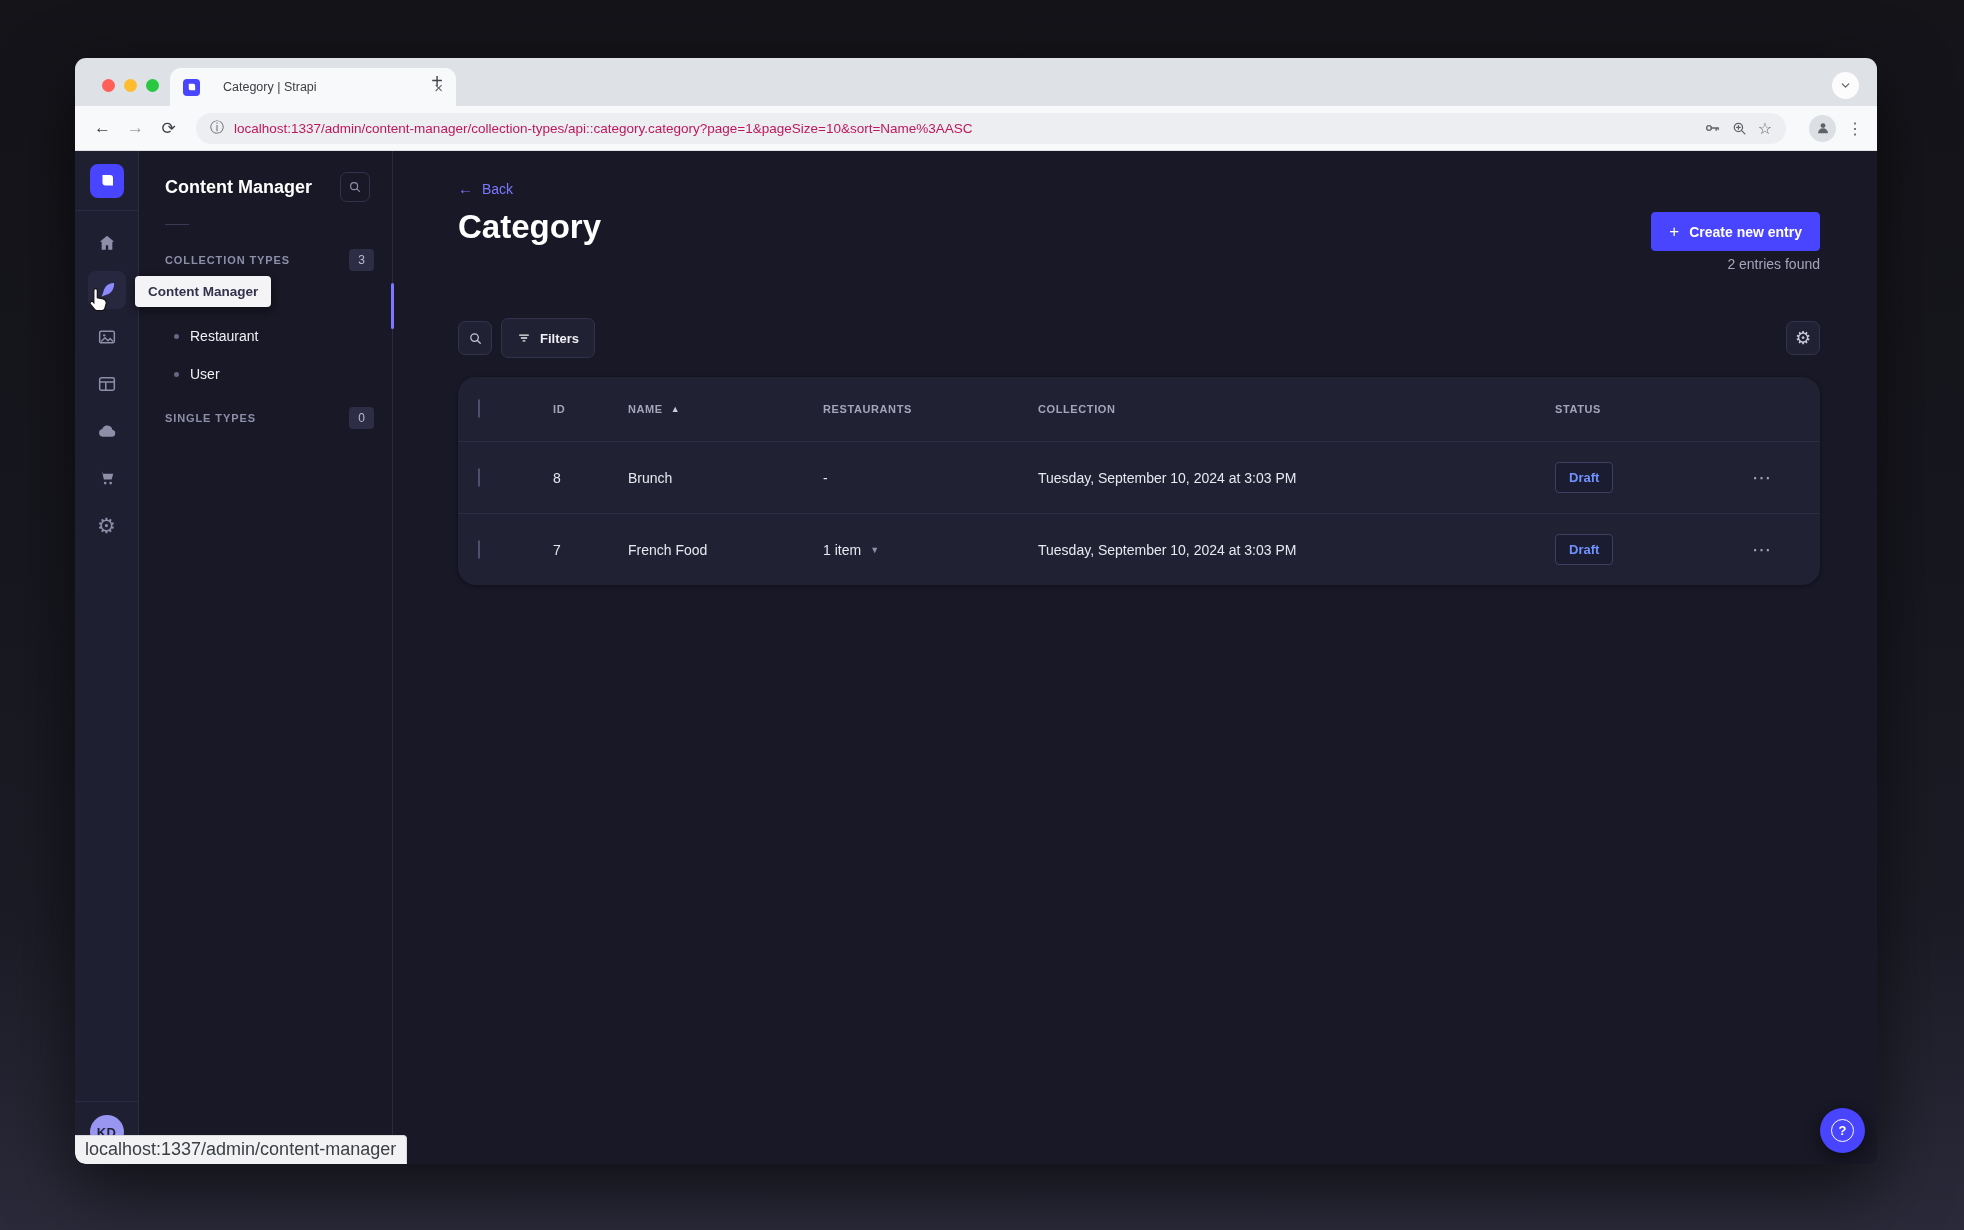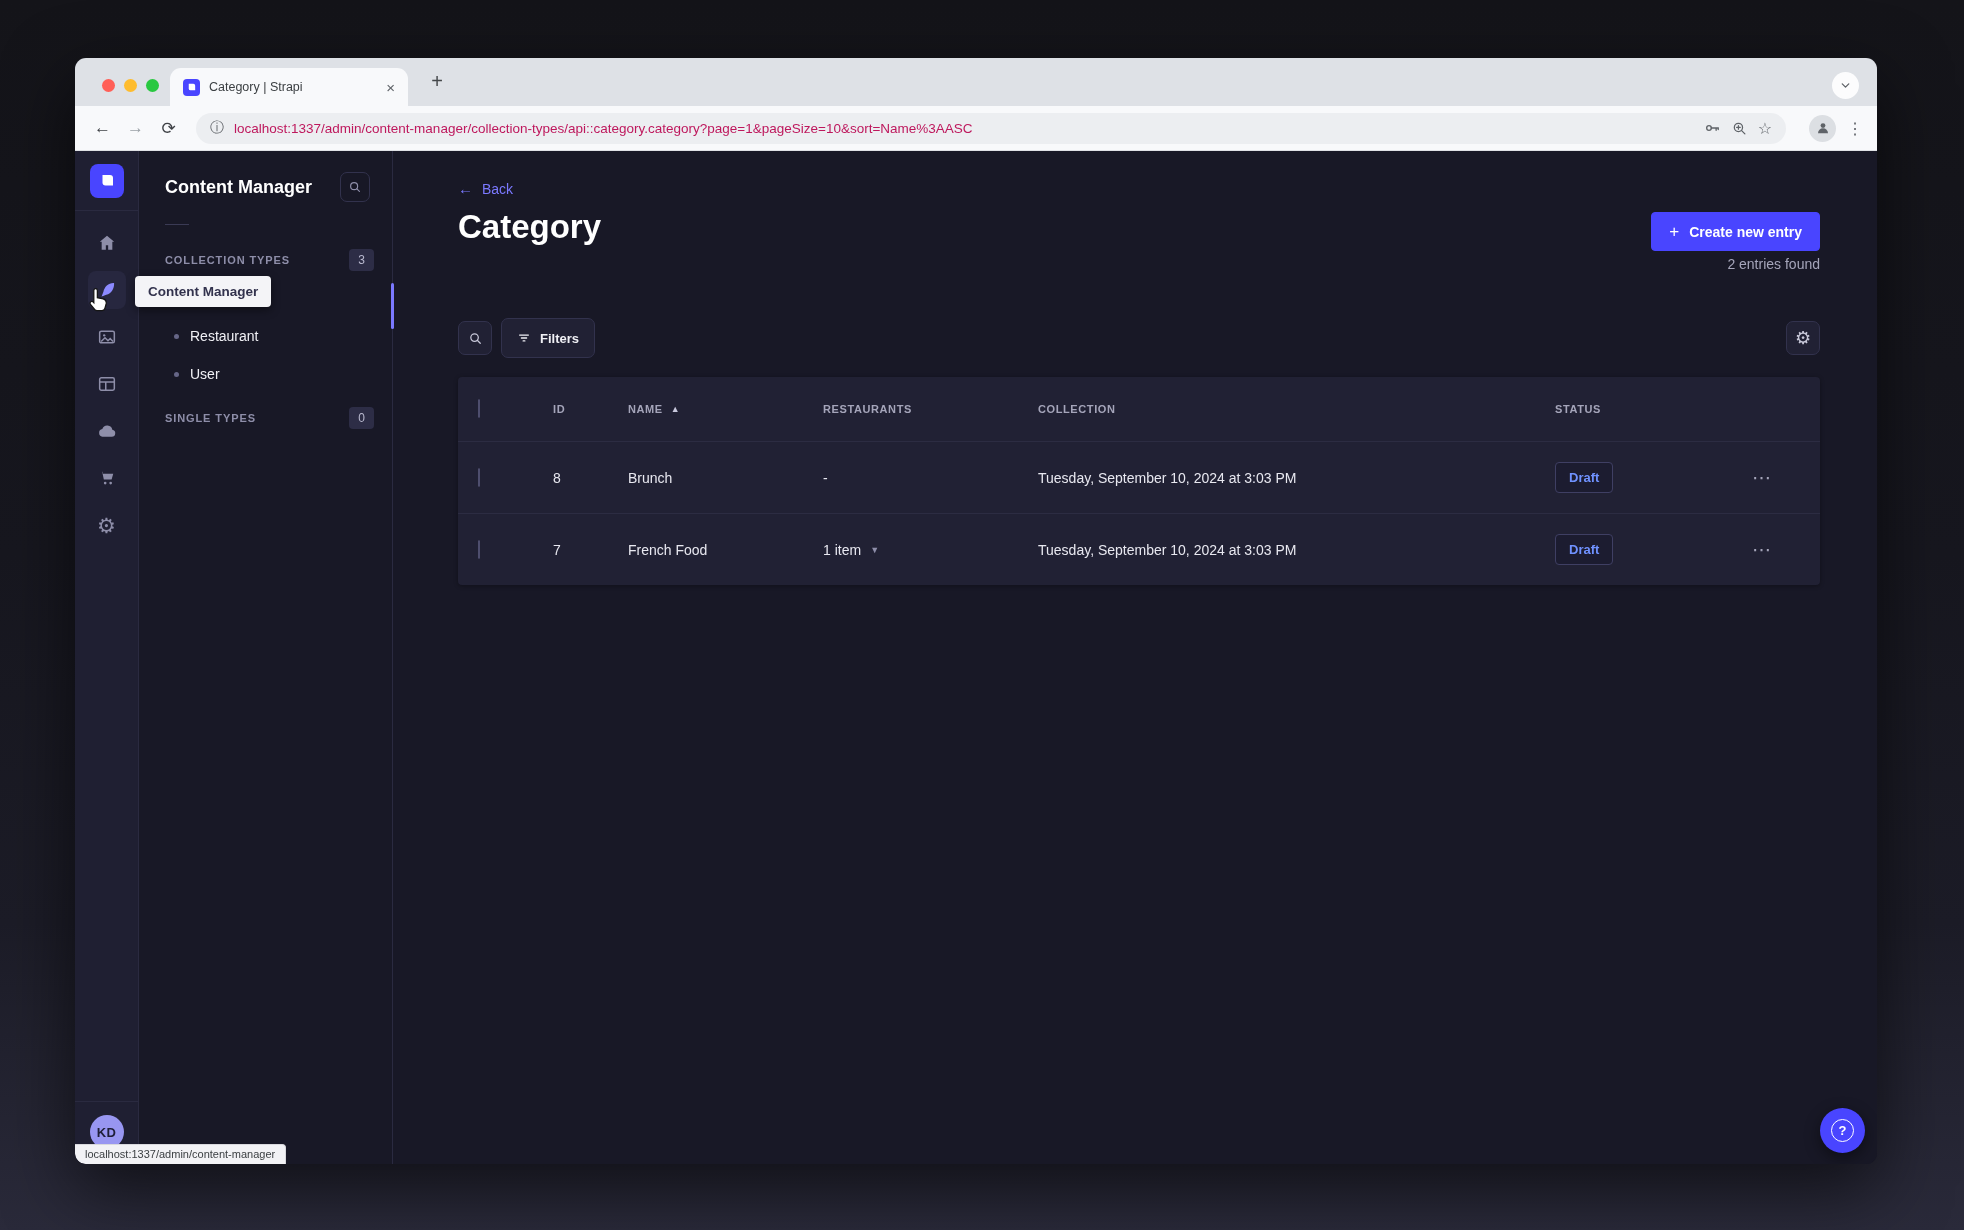--- a/index.html
+++ b/index.html
@@ -17,23 +17,23 @@
     border-radius:11px; overflow:hidden; display:flex; flex-direction:column;
     box-shadow:0 24px 70px rgba(0,0,0,.6); background:#181826;
   }
 
   
   .tabstrip { height:48px; background:#dee1e6; position:relative; flex:none; }
   .lights { position:absolute; left:27px; top:21px; display:flex; gap:9px; }
   .light { width:13px; height:13px; border-radius:50%; }
   .light.red{ background:#ff5f57; } .light.yellow{ background:#febc2e; } .light.green{ background:#28c840; }
   .tab {
-    position:absolute; left:95px; bottom:0; width:238px; height:38px;
+    position:absolute; left:95px; bottom:0; width:286px; height:38px;
     background:#f8f9fb; border-radius:11px 11px 0 0;
-    display:flex; align-items:center; gap:9px; padding:0 10px 0 13px;
+    display:flex; align-items:center; gap:23px; padding:0 10px 0 13px;
   }
   .favicon { width:17px; height:17px; border-radius:4px; background:#4945ff; display:grid; place-items:center; flex:none; }
   .tab-title { flex:1; font-size:12.5px; color:#3c4043; white-space:nowrap; overflow:hidden; }
   .tab-close { font-size:15px; color:#5f6368; padding:0 3px; cursor:default; }
   .newtab { position:absolute; left:350px; top:12px; font-size:20px; color:#44474a; width:24px; text-align:center; }
   .chevron-btn { position:absolute; right:18px; top:14px; width:27px; height:27px; border-radius:50%; background:#fcfcfd; display:grid; place-items:center; }
 
   
   .toolbar { height:45px; background:#f8f9fb; border-bottom:1px solid #dfe1e5; display:flex; align-items:center; padding:0 13px; gap:4px; flex:none; }
   .tb-ico { width:29px; text-align:center; font-size:17px; color:#3f4246; flex:none; }
@@ -87,36 +87,36 @@
   .page-title { font-size:33px; line-height:40px; font-weight:bold; color:#ffffff; }
   .subtitle { margin-top:5px; font-size:14px; color:#a5a5ba;text-align:right; }
   .create-btn { margin-top:5px; height:39px; padding:0 17px; border-radius:4px; background:#4945ff; border:1px solid #4945ff; color:#fff; font-size:14px; font-weight:bold; display:flex; align-items:center; gap:10px; }
   .plus { font-size:17px; font-weight:normal; }
 
   .actions-row { display:flex; align-items:center; gap:9px; margin-top:46px; }
   .icon-btn { width:34px; height:34px; border-radius:7px; border:1px solid #32324d; background:#212134; display:grid; place-items:center; color:#c7c7d8; }
   .filters-btn { height:40px; padding:0 15px; border-radius:7px; border:1px solid #32324d; background:#212134; color:#f0f0f5; font-size:13px; font-weight:bold; display:flex; align-items:center; gap:9px; }
   .gear-btn { margin-left:auto; font-size:18px; line-height:1; }
 
-  .table-card { margin-top:19px; background:#212134; border-radius:4px; box-shadow:0 1px 4px rgba(3,3,5,.35); }
+  .table-card { margin-top:19px; background:#212134; border-radius:18px; box-shadow:0 1px 4px rgba(3,3,5,.35); }
   .trow { display:grid; grid-template-columns:75px 75px 195px 215px 517px 183px 1fr; align-items:center; padding:0 20px; }
   .trow.head { height:64px; }
   .trow.data { height:72px; border-top:1px solid #2c2c42; }
   .th { font-size:11px; font-weight:bold; letter-spacing:.6px; color:#a5a5ba; display:flex; align-items:center; gap:8px; }
   .td { font-size:14px; color:#e8e8f0; display:flex; align-items:center; gap:7px; }
   .checkbox { width:20px; height:20px; border-radius:4px; border:1px solid #4e4e6e; background:rgba(255,255,255,.02); }
   .sort-ico { font-size:9px; color:#c9c9dd; }
   .caret { font-size:9px; color:#8e8ea9; margin-left:2px; }
   .badge-draft { display:inline-block; padding:7px 13px; border-radius:4px; border:1px solid #3f3f63; background:#1c1c30; color:#7092ff; font-size:13px; font-weight:bold; }
   .dots-btn { justify-self:start; margin-left:14px; font-size:19px; color:#a5a5ba; }
 
   .fab-help { position:absolute; right:12px; bottom:11px; width:45px; height:45px; border-radius:50%; background:#4945ff; display:grid; place-items:center; box-shadow:0 5px 16px rgba(0,0,0,.45); }
   .fab-q { width:23px; height:23px; border-radius:50%; border:1.6px solid #fff; color:#fff; font-size:13px; font-weight:bold; display:grid; place-items:center; }
 
-  .status-bubble { position:absolute; left:0; bottom:0; z-index:6; background:#f2f2f5; border:1px solid #d8d8dd; border-left:none; border-bottom:none; color:#3c4043; font-size:11px; padding:3px 10px 4px 10px; border-radius:0 4px 0 10px; }
+  .status-bubble { position:absolute; left:0; bottom:0; z-index:6; background:#f2f2f5; border:1px solid #d8d8dd; border-left:none; border-bottom:none; color:#3c4043; font-size:18px; padding:3px 10px 4px 10px; border-radius:0 4px 0 10px; }
 </style>
 </head>
 <body>
 
 <div class="window">
 
   <div class="tabstrip">
     <div class="lights">
       <span class="light red"></span>
       <span class="light yellow"></span>

